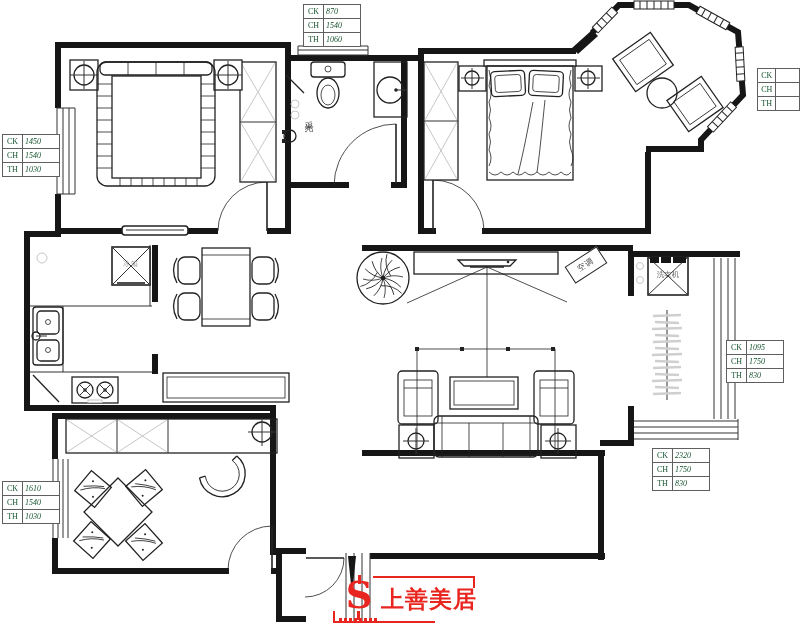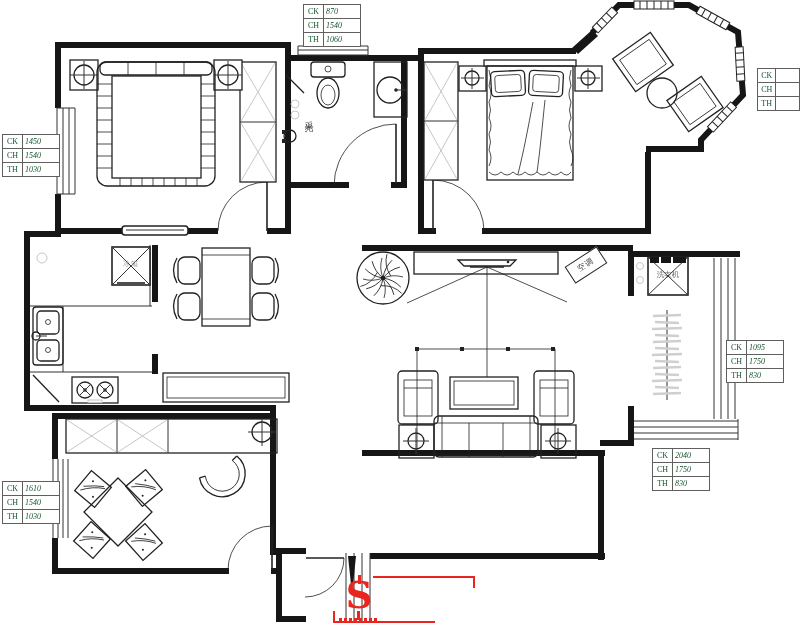--- a/index.html
+++ b/index.html
@@ -632,21 +632,21 @@
   <tr>
           <td class="lab">TH</td>
           <td class="val">830</td>
         </tr>
 </tbody>
     </table>
 <table class="dimtab" style="left:652px;top:448px;">
   <tbody>
         <tr>
           <td class="lab">CK</td>
-          <td class="val">2040</td>
+          <td class="val">2320</td>
         </tr>
   <tr>
           <td class="lab">CH</td>
           <td class="val">1750</td>
         </tr>
   <tr>
           <td class="lab">TH</td>
           <td class="val">830</td>
         </tr>
 </tbody>
@@ -675,15 +675,16 @@
 
 <div class="logo">
   <span class="br-tr"></span>
   <span class="br-bl"></span>
   <span class="logo-mark">
     <span class="s">S</span>
         <span class="bar-t"></span>
         <span class="bar-b"></span>
   </span>
   <span class="logo-sub"></span>
+  <span class="logo-text">上善美居</span>
 </div>
 
 </div>
 
 </body></html>

